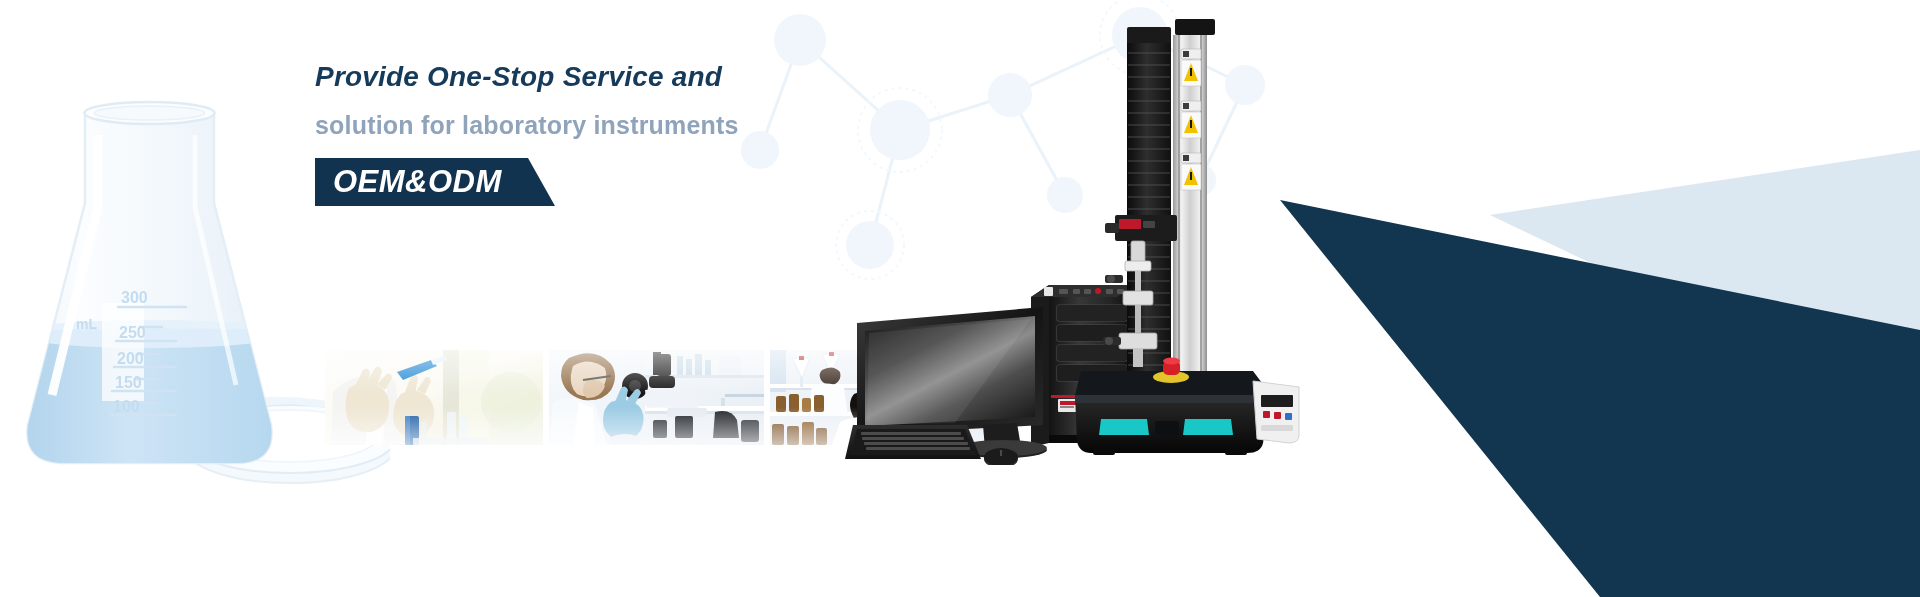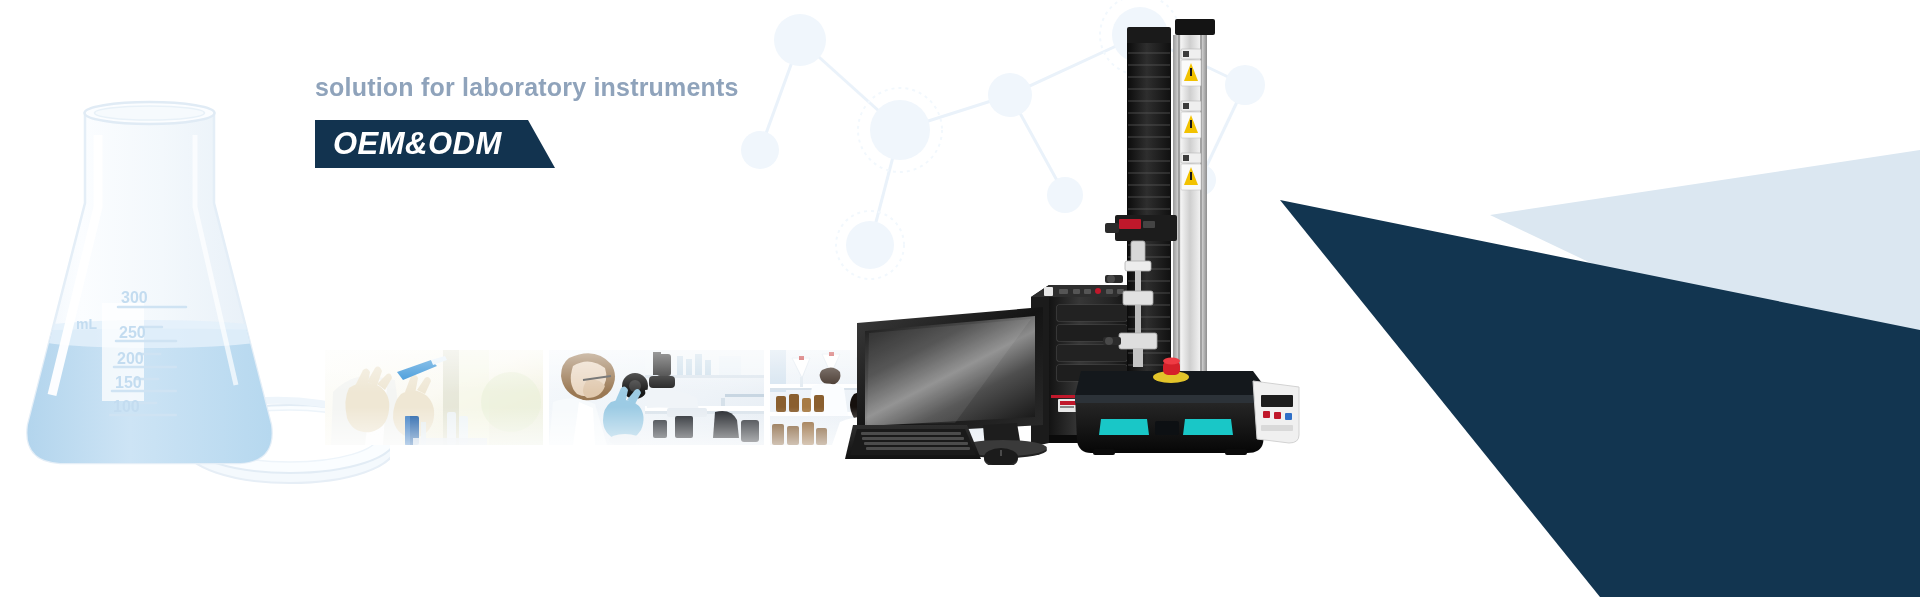--- a/index.html
+++ b/index.html
@@ -153,20 +153,21 @@
       <text x="131" y="208">300</text>
       <text x="129" y="243">250</text>
       <text x="127" y="269">200</text>
       <text x="125" y="293">150</text>
       <text x="123" y="317">100</text>
       <text x="86" y="234" font-size="14">mL</text>
     </g>
   </svg>
 
   <div class="copy">
+    <div class="line1">Provide One-Stop Service and</div>
     <div class="line2">solution for laboratory instruments</div>
 
     <div class="badge-wrap">
       <svg class="badge-bg" viewBox="0 0 240 48" preserveAspectRatio="none">
         <path d="M0 0 L213 0 L240 48 L0 48 Z" fill="#12334f"></path>
       </svg>
       <div class="badge-text">OEM&amp;ODM</div>
     </div>
   </div>
 

